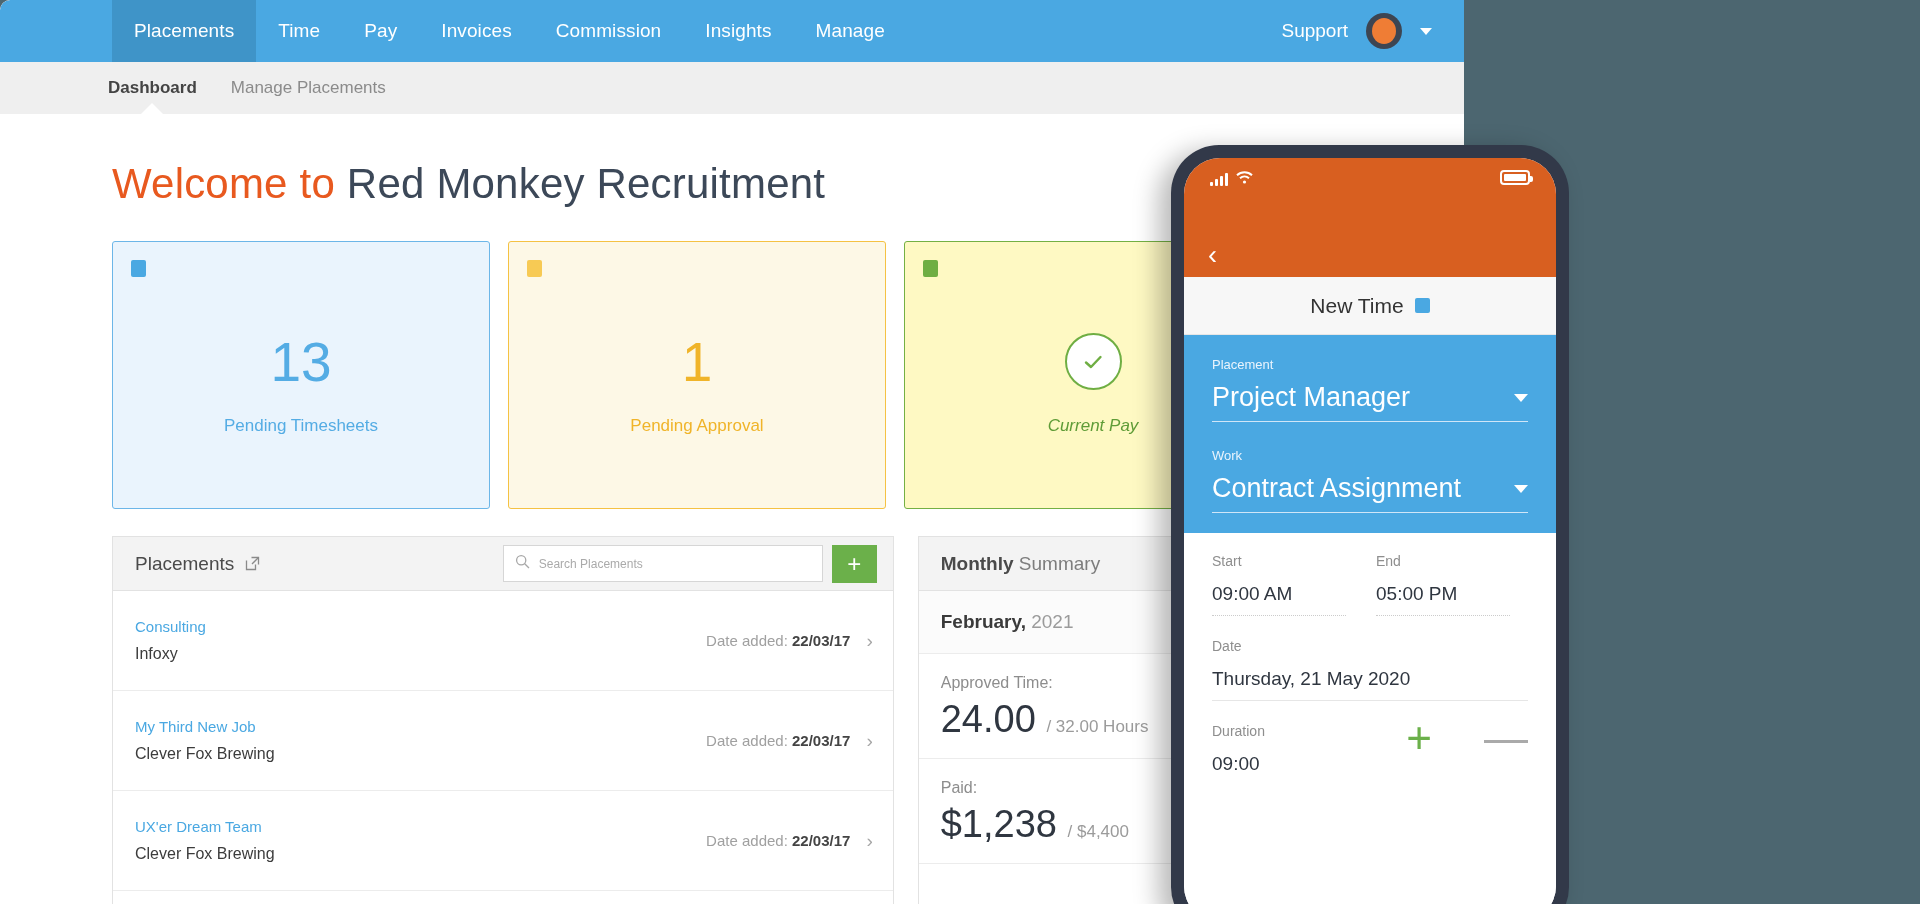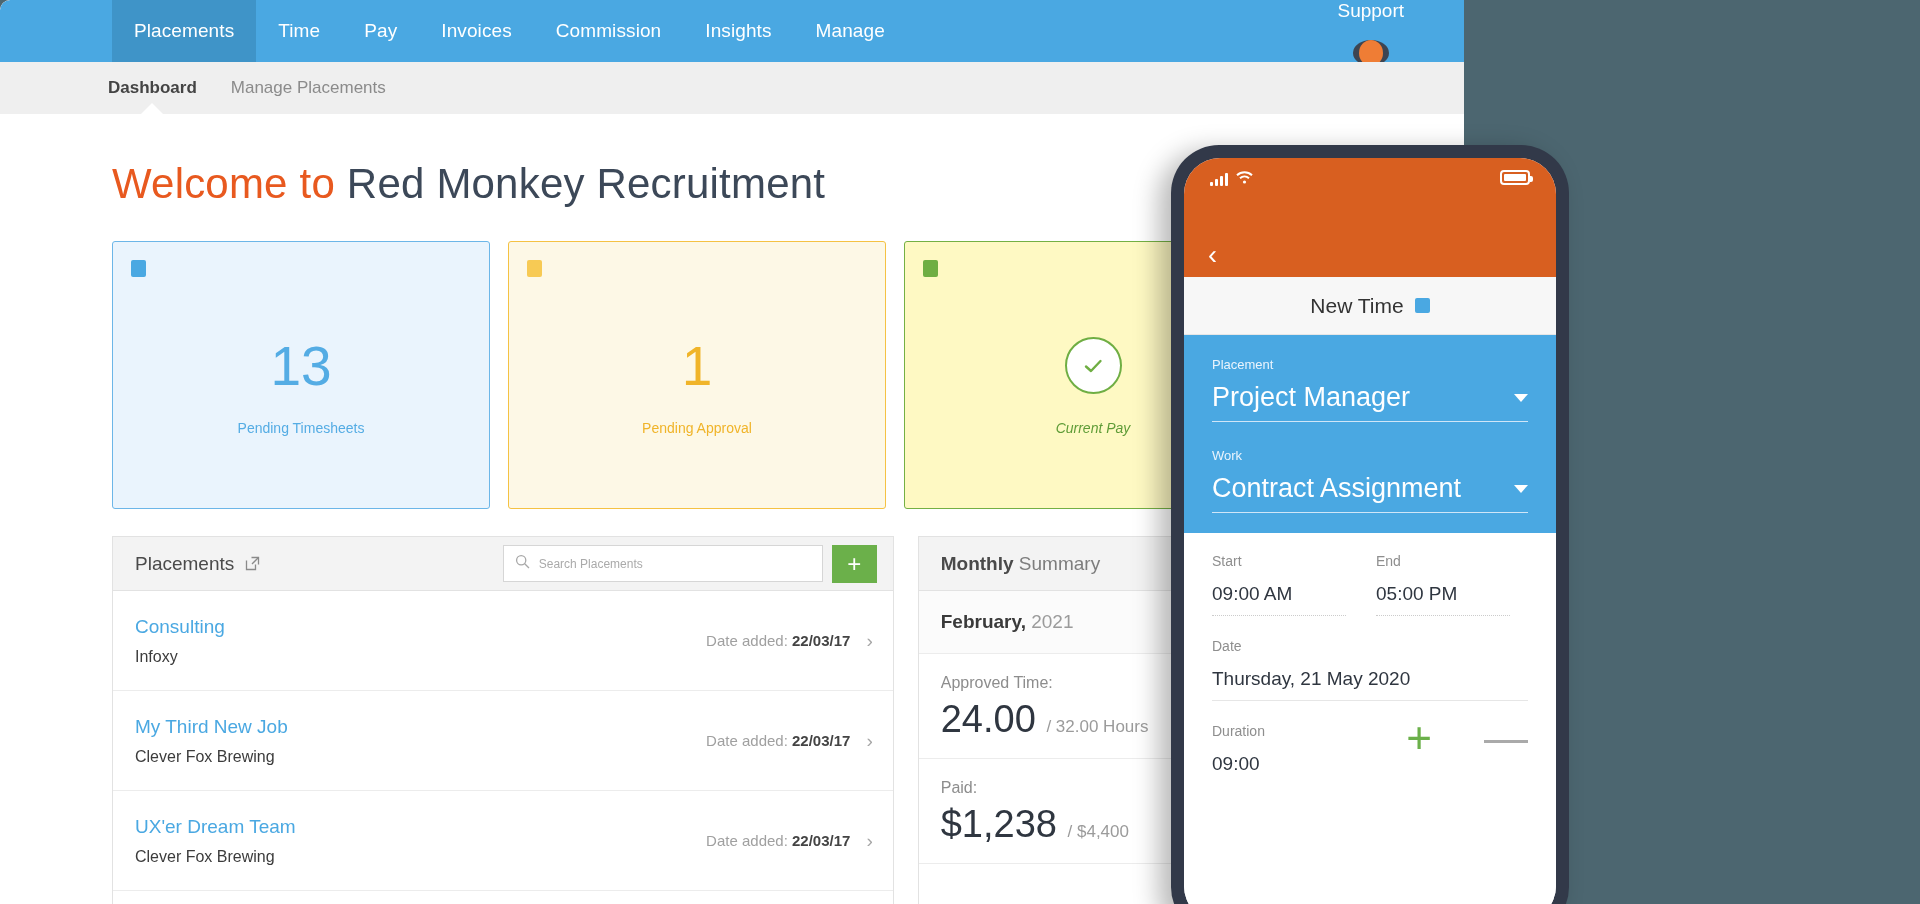--- a/index.html
+++ b/index.html
@@ -35,23 +35,22 @@
     color: #ffffff;
     font-size: 19px;
     letter-spacing: .1px;
     cursor: pointer;
     white-space: nowrap;
   }
   .nav-item.active { background: #3f94c8; }
   .nav-right {
     margin-left: auto;
     display: flex; align-items: center;
-    padding-right: 60px;
+    padding-right: 32px;
     gap: 18px;
-    flex-direction: column;
   }
   .support-link { color:#fff; font-size:19px; cursor:pointer; }
   .avatar {
     width: 36px; height: 36px; border-radius: 50%;
     background: #3d4552;
     display: flex; align-items: center; justify-content: center;
   }
   .avatar-inner {
     width: 24px; height: 26px; border-radius: 50%;
     background: #ef7d35;
@@ -107,21 +106,21 @@
     display: flex; flex-direction: column;
     align-items: center; justify-content: flex-end;
     padding-bottom: 72px;
     flex: 0 0 auto;
   }
   .card .chip {
     position: absolute; left: 18px; top: 18px;
     width: 15px; height: 17px; border-radius: 2px;
   }
   .card .big { font-size: 55px; font-weight: 300; line-height: 1; }
-  .card .label { margin-top: 26px; font-size: 14px; font-weight: 400; }
+  .card .label { margin-top: 26px; font-size: 17px; font-weight: 400; }
 
   .card.blue   { background:#eaf4fd; border-color:#6cb6e8; }
   .card.blue .chip { background:#4aa8e2; }
   .card.blue .big, .card.blue .label { color:#54ace4; }
 
   .card.yellow { background:#fdf8e6; border-color:#f5c243; }
   .card.yellow .chip { background:#f7ca54; }
   .card.yellow .big, .card.yellow .label { color:#f0b429; }
 
   .card.green  { background:#fef9c3; border-color:#74b044;font-style:italic; }
@@ -172,21 +171,21 @@
   }
 
   .placement-row {
     height: 100px;
     border-bottom:1px solid #ececec;
     display:flex; align-items:center;
     padding: 0 20px 0 22px;
     cursor:pointer;
   }
   .pr-left { display:flex; flex-direction:column; gap:10px; }
-  .pr-title { font-size:19px; color:#4aa8e2; }
+  .pr-title { font-size:15px; color:#4aa8e2; }
   .pr-sub { font-size:16px; color:#3c3c3c; }
   .pr-right { margin-left:auto; display:flex; align-items:center; gap:16px; }
   .pr-date { font-size:15px; color:#a0a0a0; }
   .pr-date b { color:#444; font-weight:bold; }
   .chev { color:#a6a6a6; font-size:19px; }
 
   
   .summary-row { padding: 20px 22px; border-bottom:1px solid #ececec; }
   .summary-month { font-size:19px; color:#3a3a3a; font-weight:bold; background:#fbfbfb; }
   .summary-month .yr { color:#9b9b9b; font-weight:normal; }

